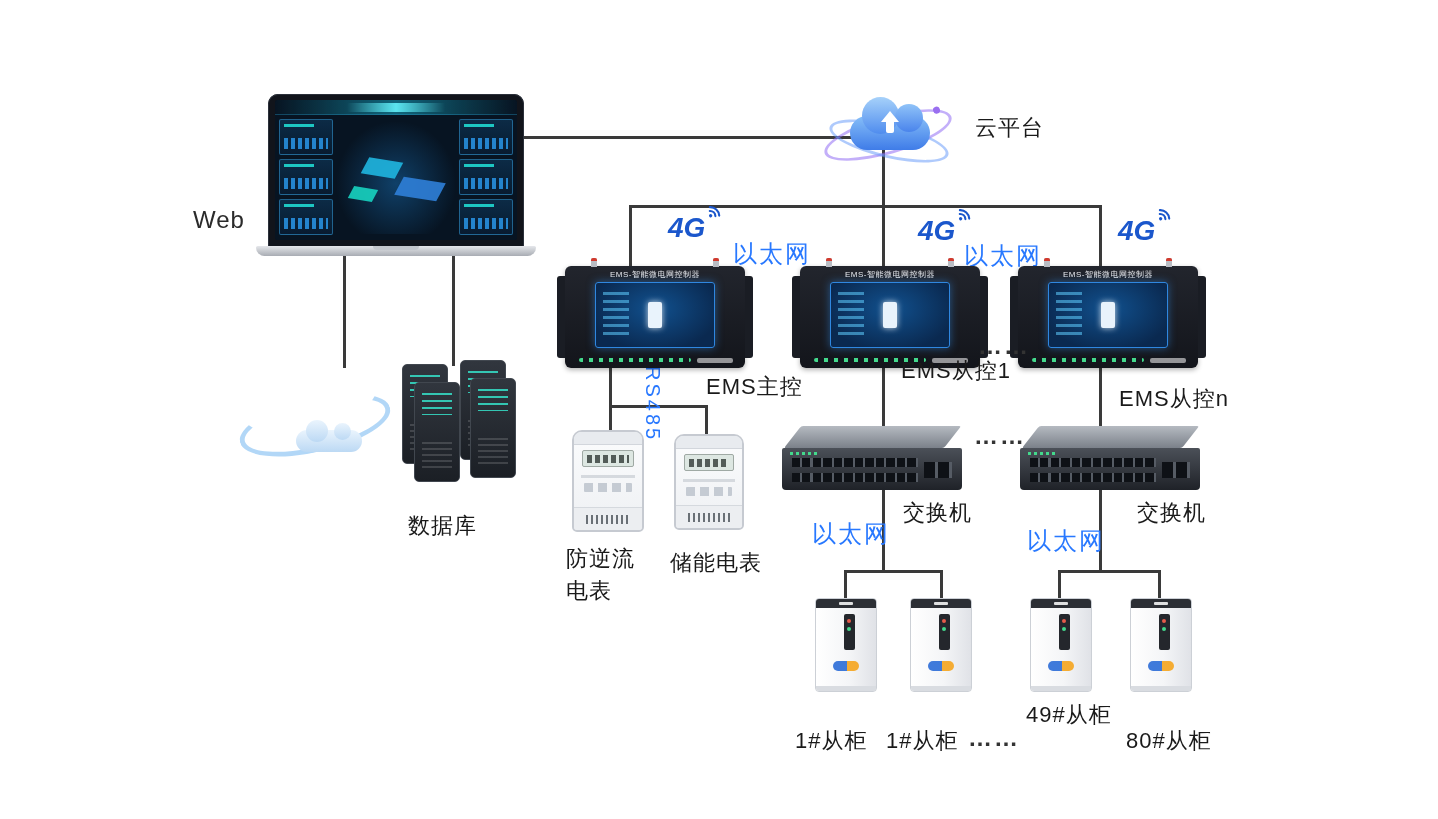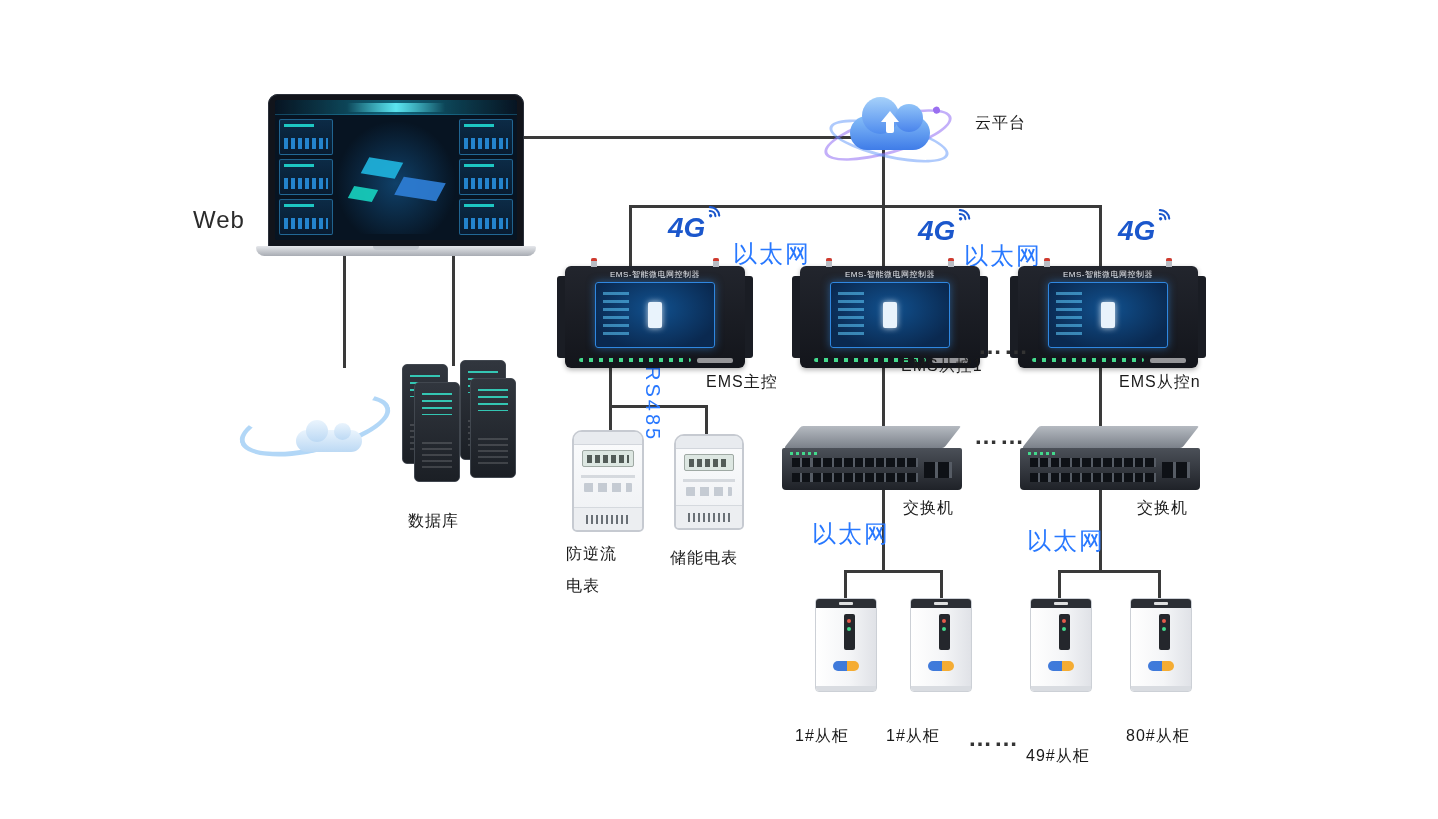--- a/index.html
+++ b/index.html
@@ -2,21 +2,21 @@
 <html><head>
 <meta charset="utf-8">
 <style>
   * { margin:0; padding:0; box-sizing:border-box; }
   html,body { background:#fff; }
   body { font-family:"Liberation Sans","DejaVu Sans",sans-serif; }
   .canvas { position:relative; width:1438px; height:819px; background:#ffffff; overflow:hidden; }
 
   
   .line { position:absolute; background:#3a3a3a; }
-  .lbl  { position:absolute; font-size:16px; color:#1a1a1a; white-space:nowrap; letter-spacing:1px; }
+  .lbl  { position:absolute; font-size:22px; color:#1a1a1a; white-space:nowrap; letter-spacing:1px; }
   .lbl.big  { font-size:24px; color:#2b2b2b; }
   .lbl.blue { font-size:24px; color:#2878ff; letter-spacing:2px; }
   .dots { position:absolute; font-size:24px; font-weight:bold; color:#333; letter-spacing:2px; }
 
   
   .laptop-screen { position:absolute; left:268px; top:94px; width:256px; height:153px;
     background:#11141b; border-radius:10px 10px 2px 2px; padding:6px 7px 7px;
     box-shadow: inset 0 0 0 1px #2b303a; }
   .dash { position:relative; width:100%; height:100%; background:#071422; overflow:hidden; border-radius:2px; }
   .dash-header { position:absolute; top:0; left:0; right:0; height:15px;
@@ -284,21 +284,21 @@
     <div class="ems-ant" style="left:26px;"></div>
     <div class="ems-ant" style="right:26px;"></div>
     <div class="ems-title">EMS-智能微电网控制器</div>
     <div class="ems-screen"></div>
     <div class="ems-leds"></div>
     <div class="ems-logo"></div>
   </div>
   <div class="dots" style="left:978px; top:332px;">……</div>
   <div class="lbl" style="left:706px; top:372px;">EMS主控</div>
   <div class="lbl" style="left:901px; top:356px;">EMS从控1</div>
-  <div class="lbl" style="left:1119px; top:372px;">EMS从控n</div>
+  <div class="lbl" style="left:1119px; top:384px;">EMS从控n</div>
 
   <div class="meter" style="left:572px; top:430px; width:72px; height:102px;">
     <div class="meter-head"></div>
     <div class="meter-lcd"></div>
     <div class="meter-mid"></div>
     <div class="meter-btns"></div>
     <div class="meter-foot"></div>
   </div>
   <div class="meter" style="left:674px; top:434px; width:70px; height:96px;">
     <div class="meter-head"></div>
@@ -349,21 +349,21 @@
   </div>
   <div class="cab" style="left:1130px; top:598px;">
     <div class="cab-top"></div>
     <div class="cab-ctrl"></div>
     <div class="cab-badge"></div>
     <div class="cab-base"></div>
   </div>
   <div class="lbl" style="left:795px; top:726px;">1#从柜</div>
   <div class="lbl" style="left:886px; top:726px;">1#从柜</div>
   <div class="dots" style="left:968px; top:724px;">……</div>
-  <div class="lbl" style="left:1026px; top:746px;">49#从柜</div>
+  <div class="lbl" style="left:1026px; top:700px;">49#从柜</div>
   <div class="lbl" style="left:1126px; top:726px;">80#从柜</div>
 
   <div class="ai-ring"></div>
   <div class="ai-cloud"></div>
 
   <div class="tower" style="left:402px; top:364px;"></div>
   <div class="tower" style="left:460px; top:360px;"></div>
   <div class="tower" style="left:414px; top:382px;"></div>
   <div class="tower" style="left:470px; top:378px;"></div>
   <div class="lbl" style="left:408px; top:511px;">数据库</div>

